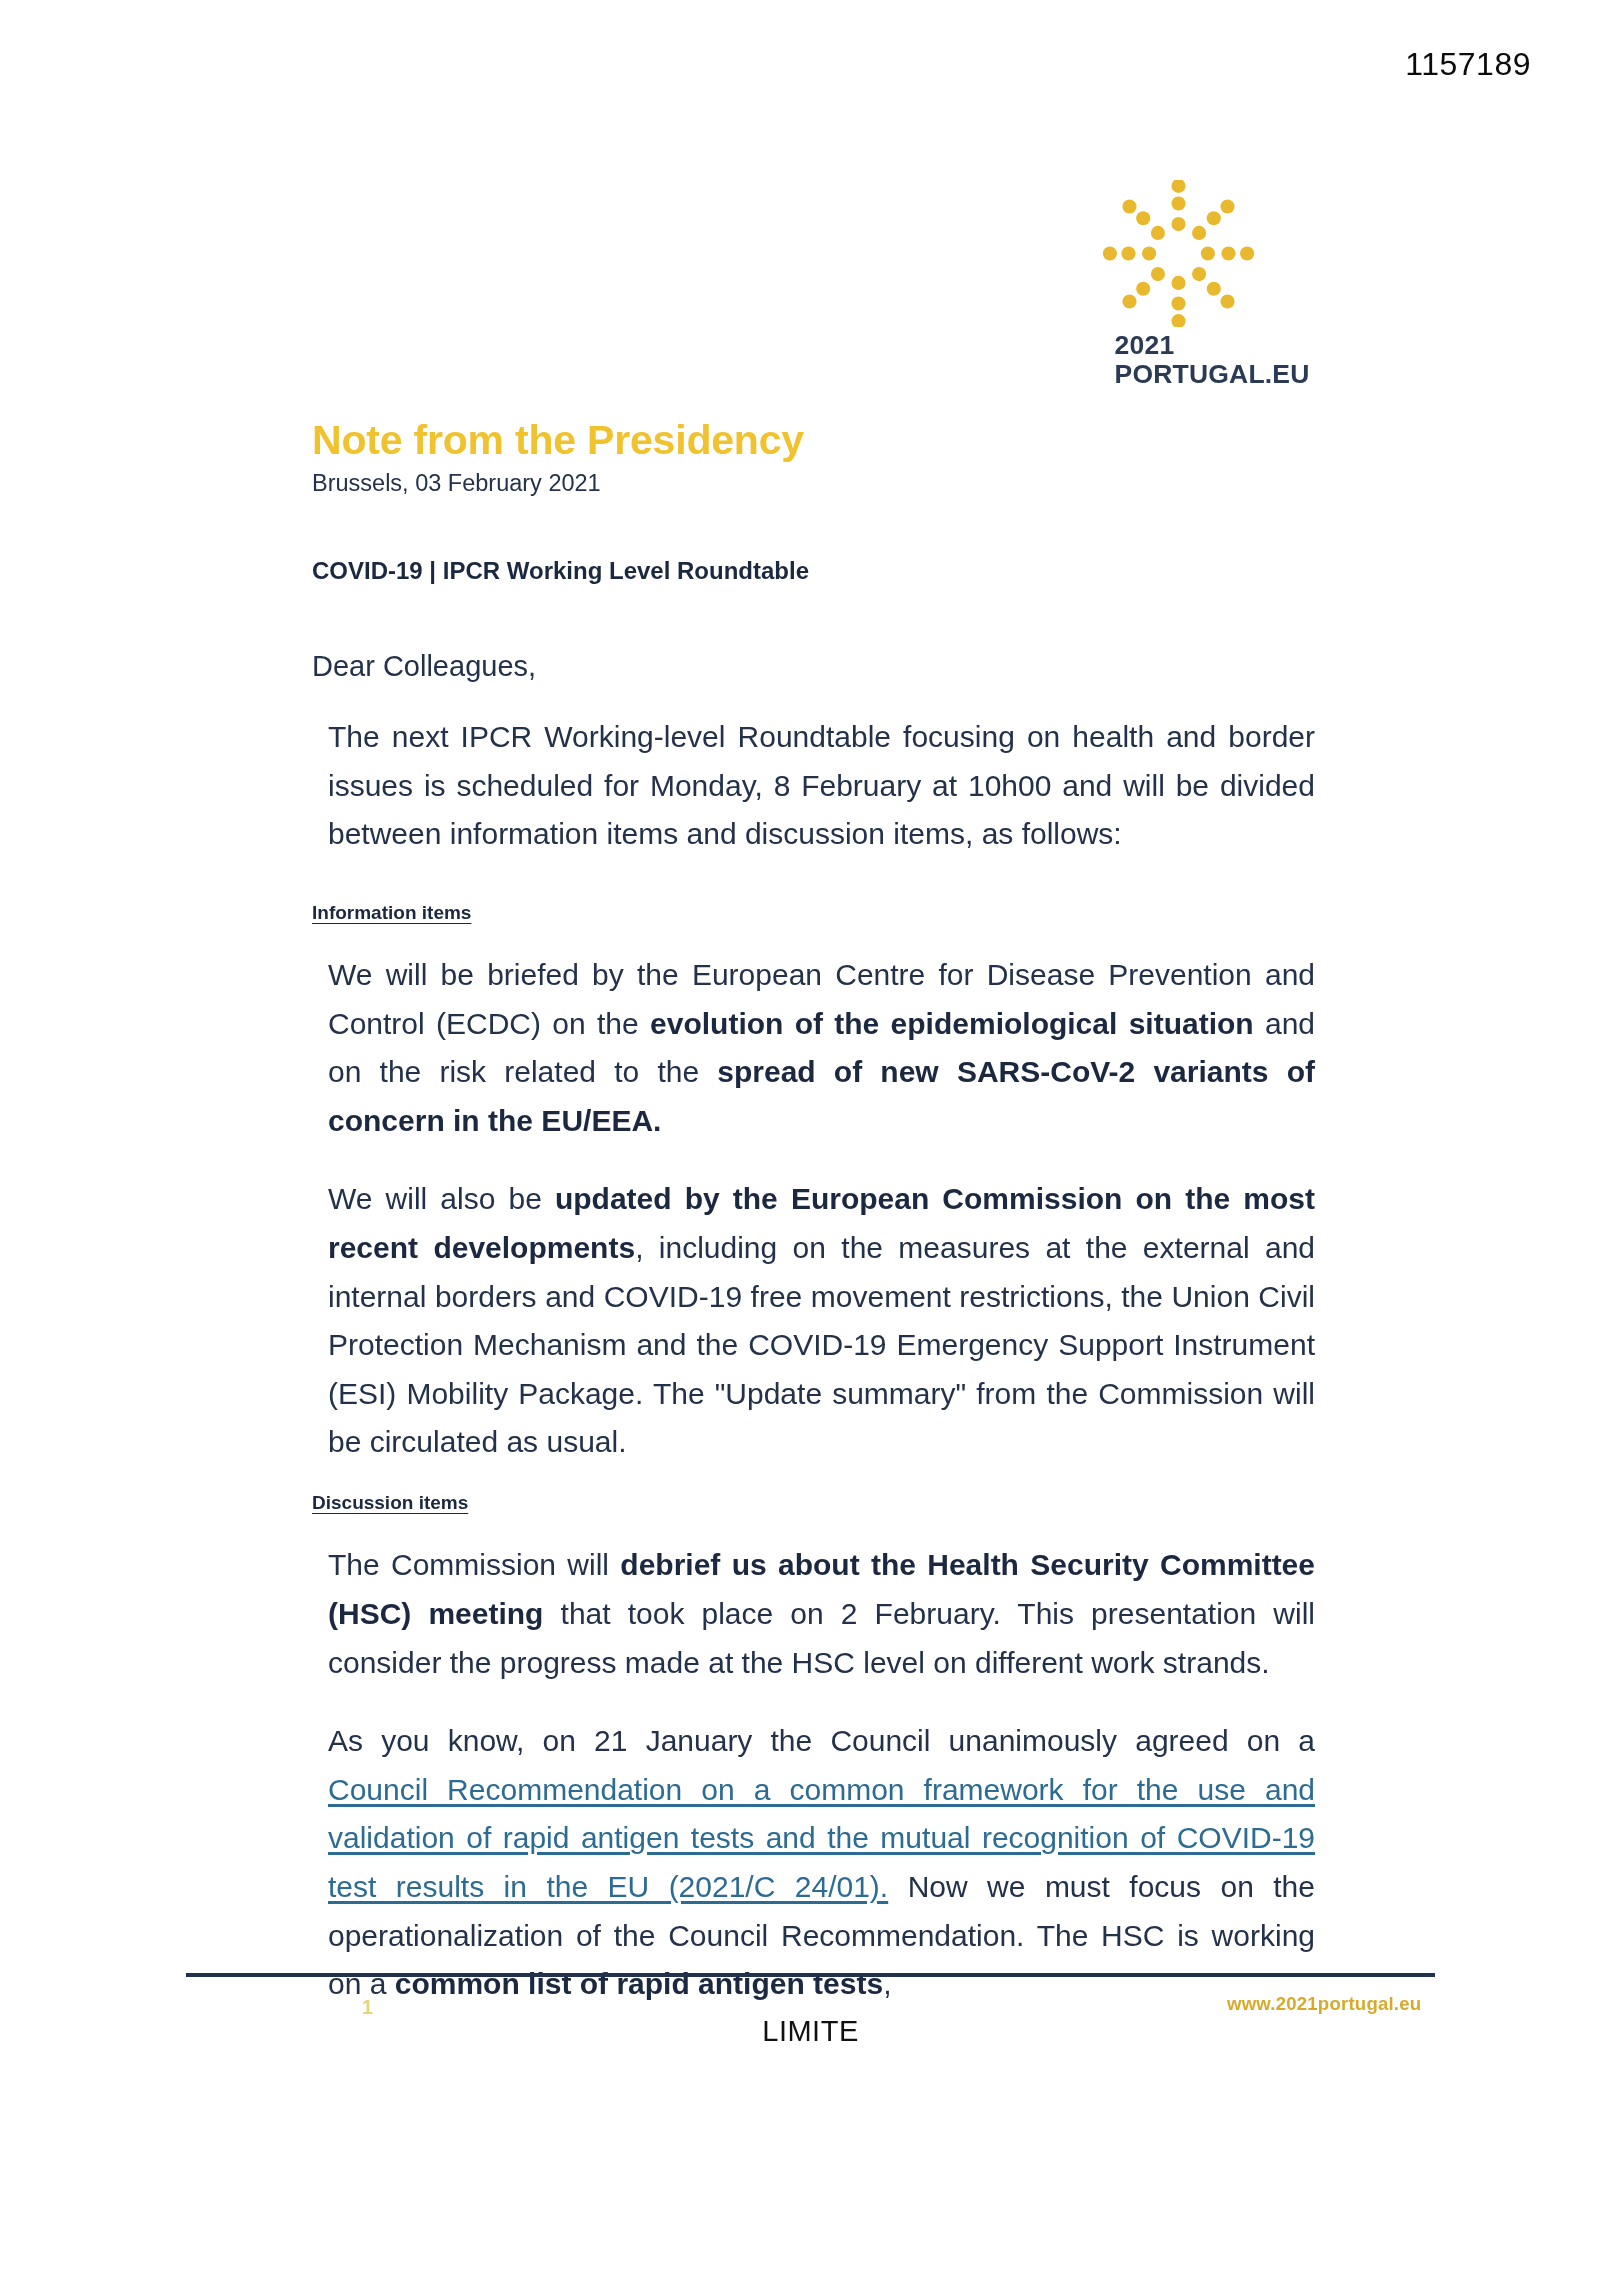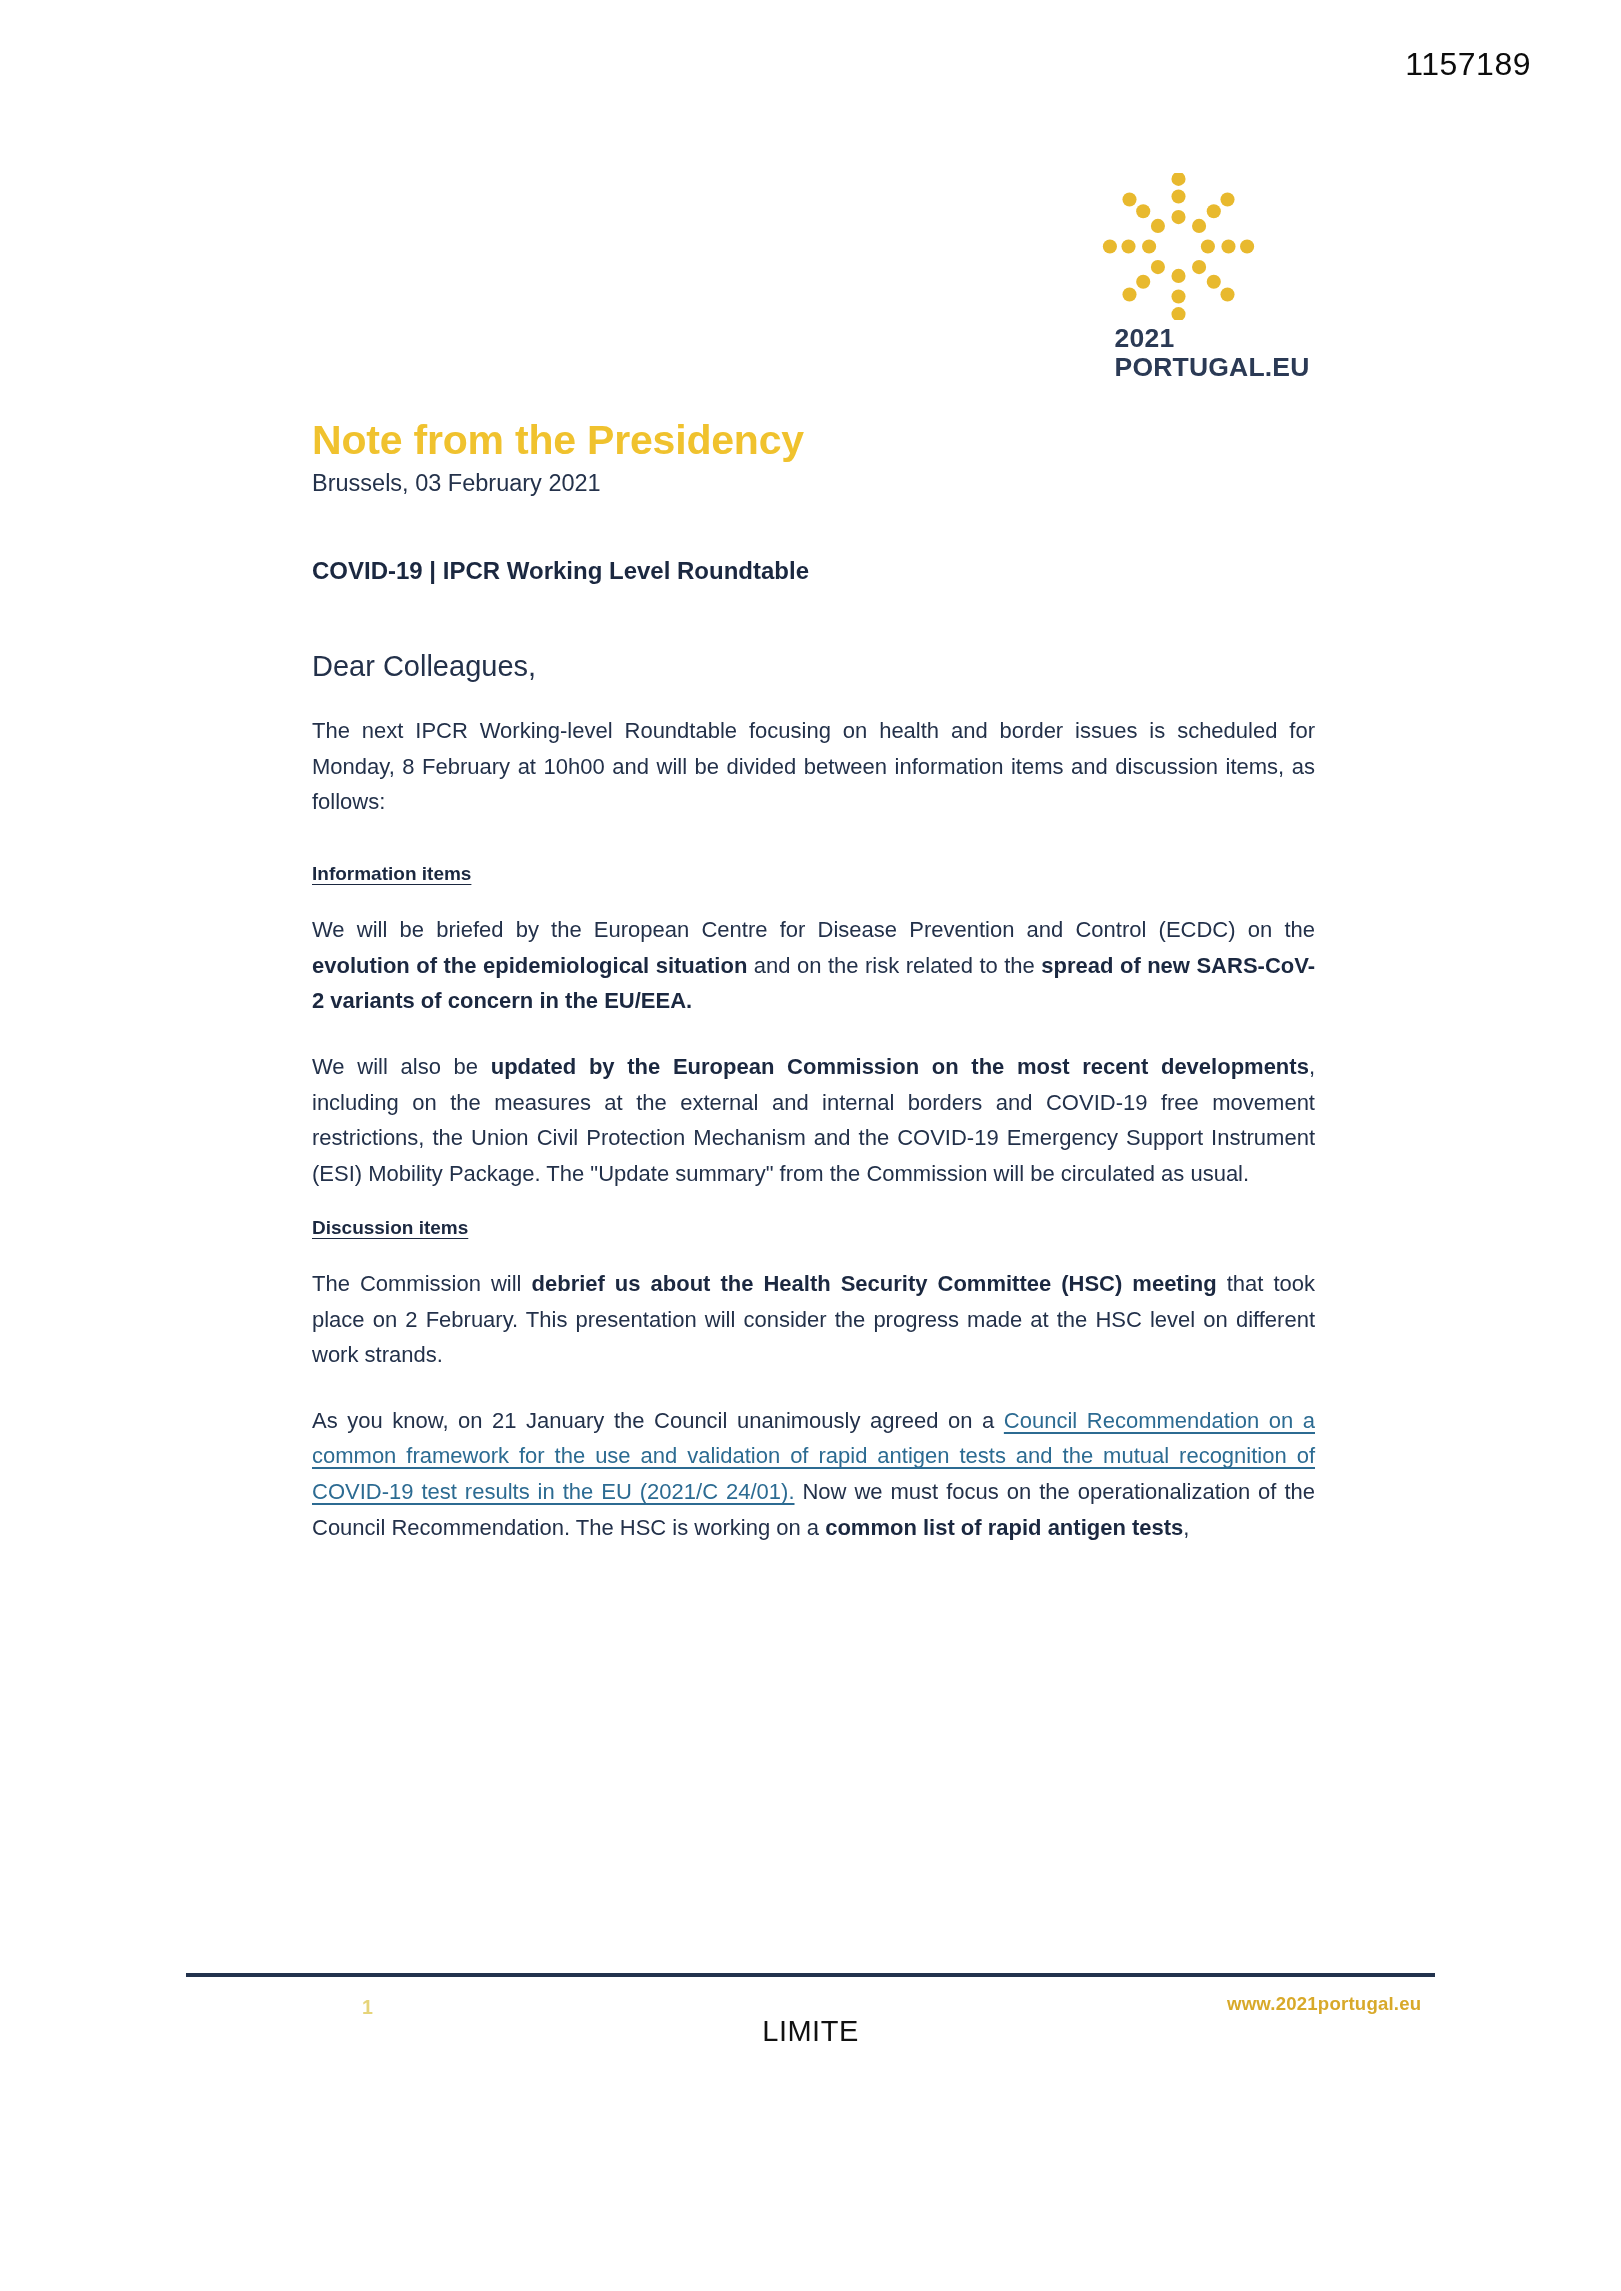--- a/index.html
+++ b/index.html
@@ -25,21 +25,21 @@
     right: 90px;
     font-size: 32px;
     letter-spacing: 0.5px;
     color: #0c0c0c;
     font-family: "Liberation Sans", sans-serif;
   }
 
   
   .logo-block {
     position: absolute;
-    top: 173px;
+    top: 180px;
     left: 1089px;
     width: 225px;
   }
   .sun {
     display: block;
     margin-left: 5.9px;
   }
   .logo-wordmark {
     margin-top: 3.9px;
     margin-left: 25.5px;
@@ -81,25 +81,25 @@
     margin: 0;
   }
 
   .salutation {
     font-size: 29px;
     color: #23314a;
     margin: 59px 0 9px 0;
   }
 
   p.body-par {
-    font-size: 22px;
+    font-size: 30px;
     color: #23314a;
     line-height: 1.62;
     text-align: justify;
-    margin: 30px 0 0 0;
+    margin: 30px 0 0 16px;
   }
   p.body-par.tight { margin-top: 27.4px; }
 
   .section-head {
     font-size: 19px;
     font-weight: bold;
     color: #1b2840;
     text-decoration: underline;
     text-underline-offset: 3.9px;
     margin: 43px 0 0 0;

